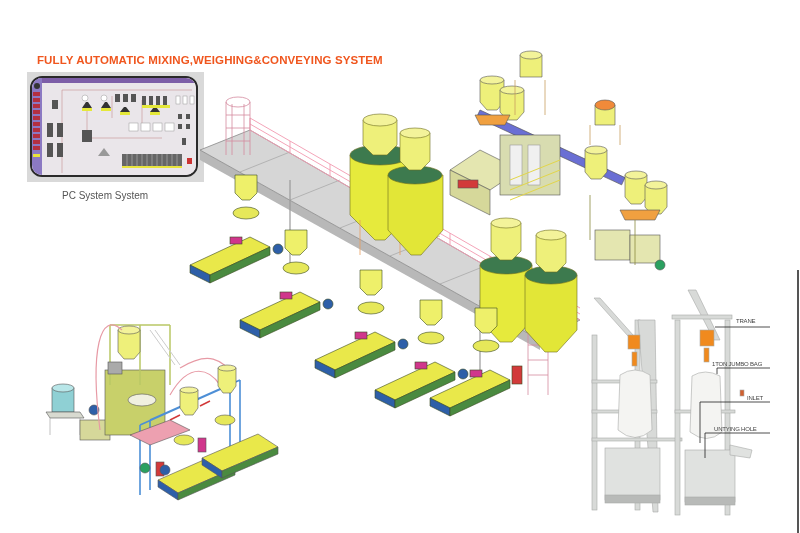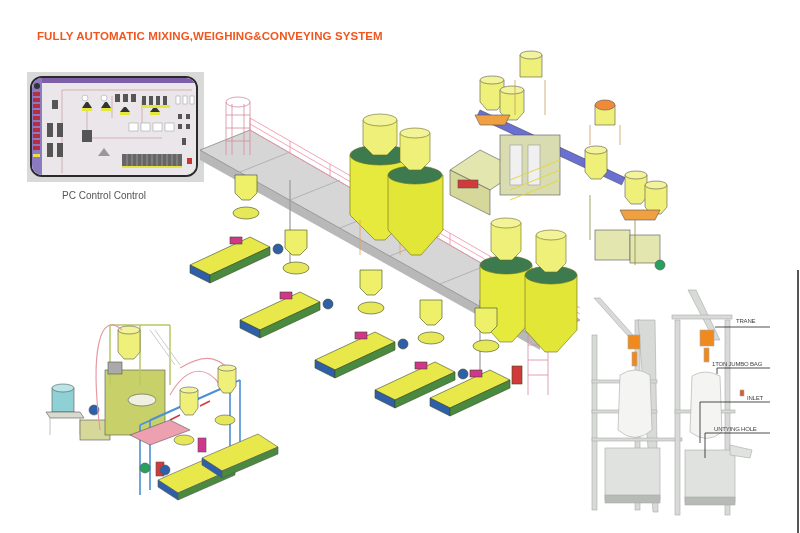--- a/index.html
+++ b/index.html
@@ -1,20 +1,20 @@
 <!DOCTYPE html>
 <html><head>
 <meta charset="utf-8">
 <style>
   * { margin:0; padding:0; box-sizing:border-box; }
   html, body { width:800px; height:533px; background:#ffffff; overflow:hidden; }
   body { position:relative; font-family:"Liberation Sans", sans-serif; }
   .abs { position:absolute; }
   #title {
-    left:37px; top:30px; font-size:11.5px; font-weight:bold; color:#f0561e;
+    left:37px; top:54px; font-size:11.5px; font-weight:bold; color:#f0561e;
     letter-spacing:0.1px; white-space:nowrap; font-family:"Liberation Sans", sans-serif;
   }
   #pc-panel { left:27px; top:72px; width:177px; height:110px; background:#d9d9d9; }
   #pc-screen {
     position:absolute; left:3px; top:4px; width:168px; height:101px;
     border:2px solid #2a2a2a; border-radius:12px; background:#e8e4ea; overflow:hidden;
   }
   #pc-caption { left:62px; top:190px; font-size:10px; color:#555; white-space:nowrap; }
   .callout-label { position:absolute; font-size:6px; color:#444; white-space:nowrap; letter-spacing:-0.2px; }
   #right-rule { left:797px; top:270px; width:2px; height:263px; background:#555; }
@@ -95,21 +95,21 @@
       <rect x="90" y="76" width="60" height="12" fill="#666"></rect>
       <g stroke="#ddd" stroke-width="0.4">
         <path d="M95 76 V88 M100 76 V88 M105 76 V88 M110 76 V88 M115 76 V88 M120 76 V88 M125 76 V88 M130 76 V88 M135 76 V88 M140 76 V88 M145 76 V88"></path>
       </g>
       <rect x="90" y="88" width="60" height="2" fill="#e8e43c"></rect>
       <path d="M66 78 l6 -8 l6 8 z" fill="#999"></path>
       <rect x="155" y="80" width="5" height="6" fill="#c33"></rect>
     </svg>
   </div>
 </div>
-<div id="pc-caption" class="abs">PC Control Control</div>
+<div id="pc-caption" class="abs">PC System System</div>
 
 <svg width="560" height="380" viewBox="0 0 560 380" style="left:180px;top:40px;">
 
   <g>
     <polygon points="20,110 360,300 360,310 20,120" fill="#b8b8b8"></polygon>
     <polygon points="20,110 70,90 400,280 360,300" fill="#d6d6d6" stroke="#888" stroke-width="0.8"></polygon>
     <g stroke="#9a9a9a" stroke-width="0.6">
       <line x1="60" y1="132" x2="110" y2="112"></line>
         <line x1="110" y1="160" x2="160" y2="140"></line>
       <line x1="160" y1="188" x2="210" y2="168"></line>

